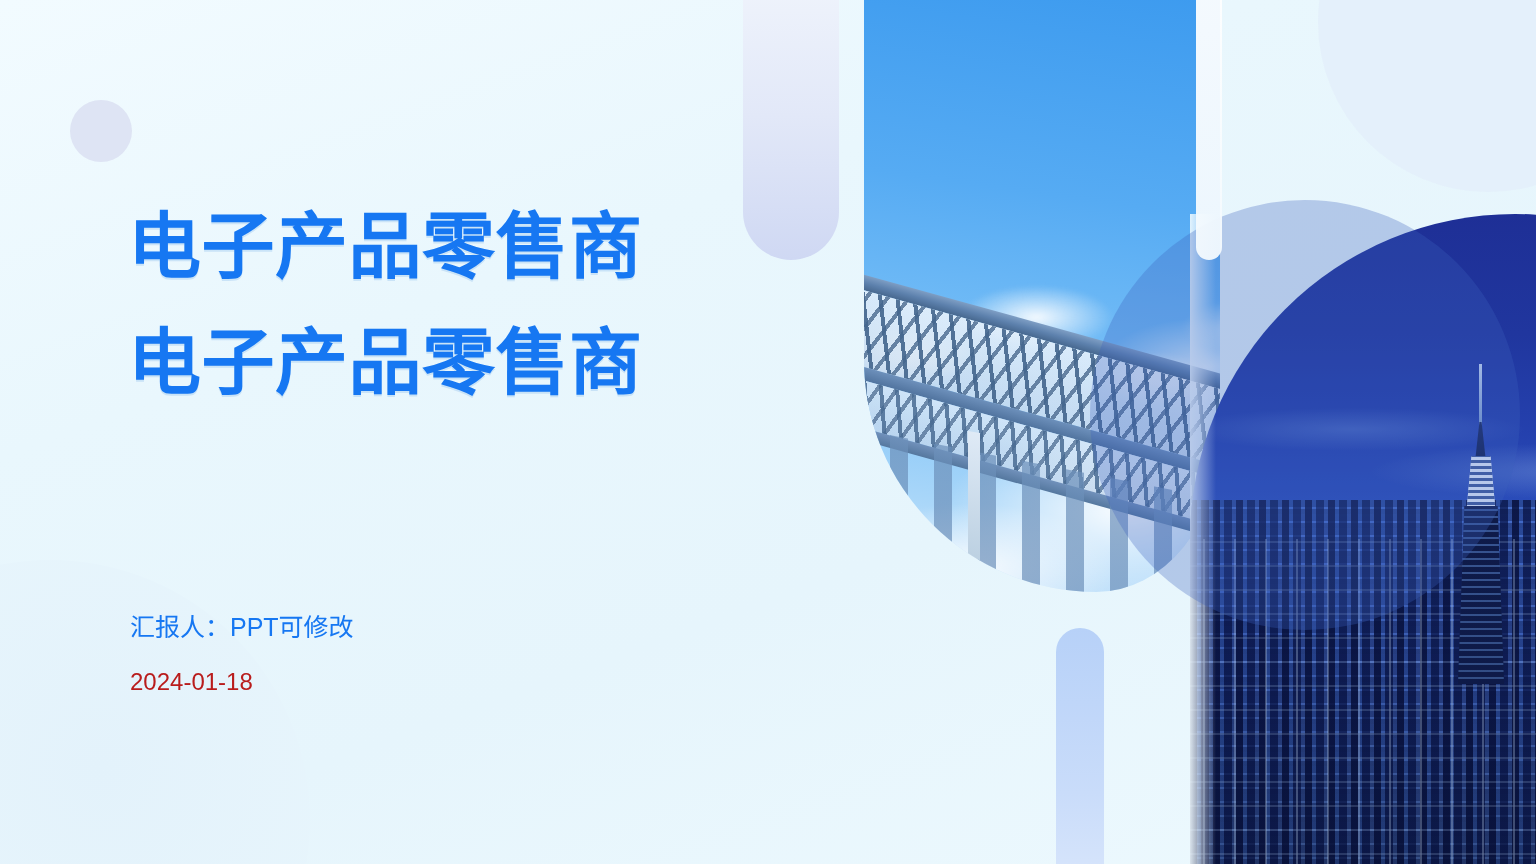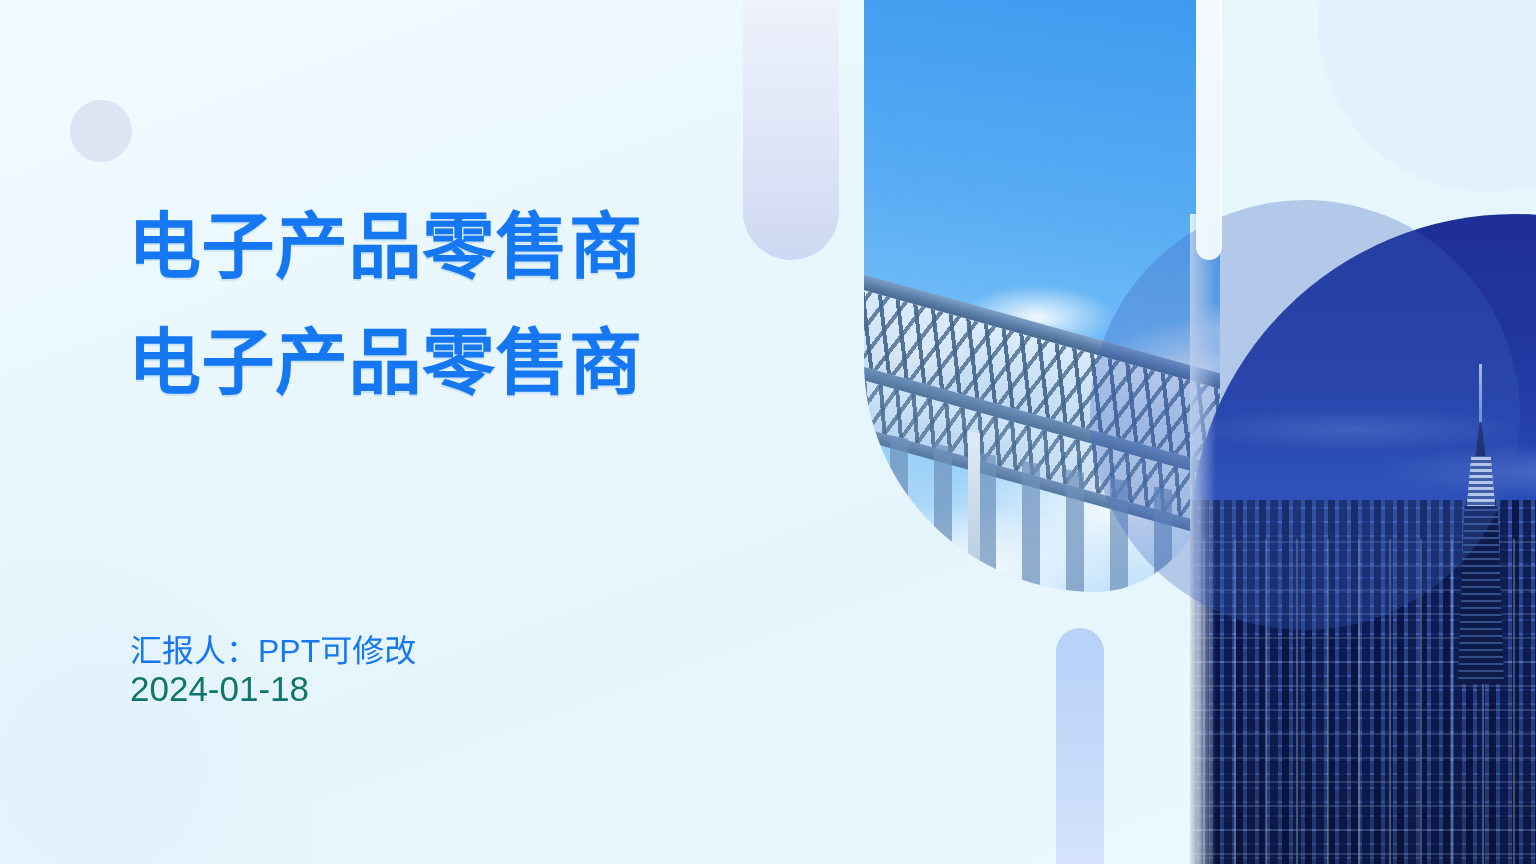--- a/index.html
+++ b/index.html
@@ -293,32 +293,32 @@
     font-weight: 700;
     line-height: 116px;
     letter-spacing: .5px;
     text-shadow: 0 2px 0 rgba(120,175,235,.28);
   }
   .title .line { display: block; white-space: nowrap; }
 
   .byline {
     position: absolute;
     left: 130px;
-    top: 632px;
+    top: 612px;
     color: #1677f2;
-    font-size: 32px;
+    font-size: 25px;
     font-weight: 400;
     line-height: 1.2;
   }
   .date {
     position: absolute;
     left: 130px;
     top: 668px;
-    color: #0f766e;
-    font-size: 35px;
+    color: #b91c1c;
+    font-size: 24px;
     font-weight: 400;
     line-height: 1.2;
   }
 </style>
 </head>
 <body>
 
 <div class="slide">
 
   <div class="bg-wash"></div>

